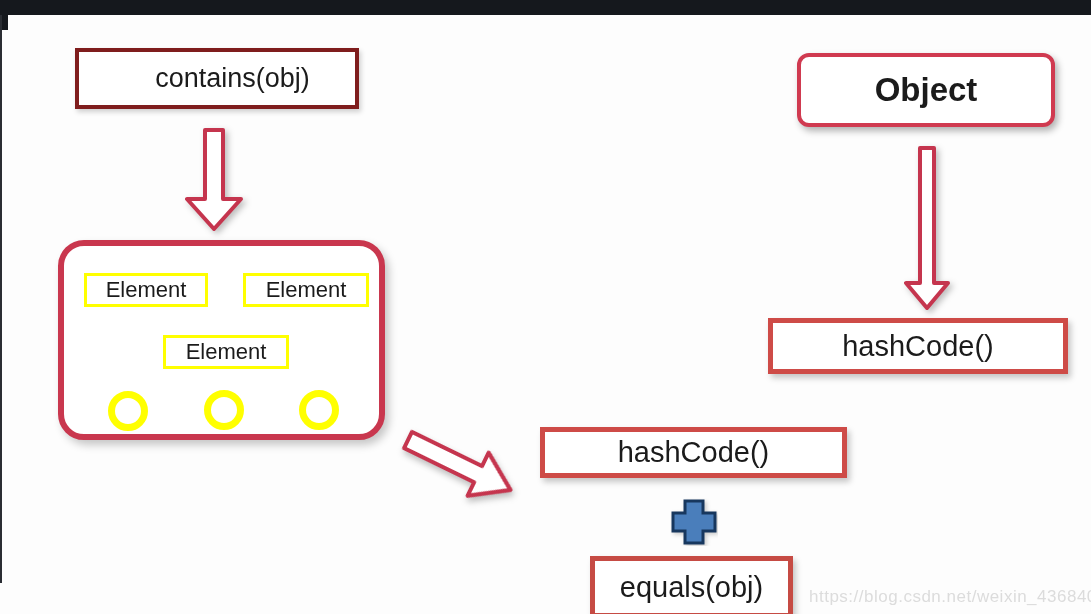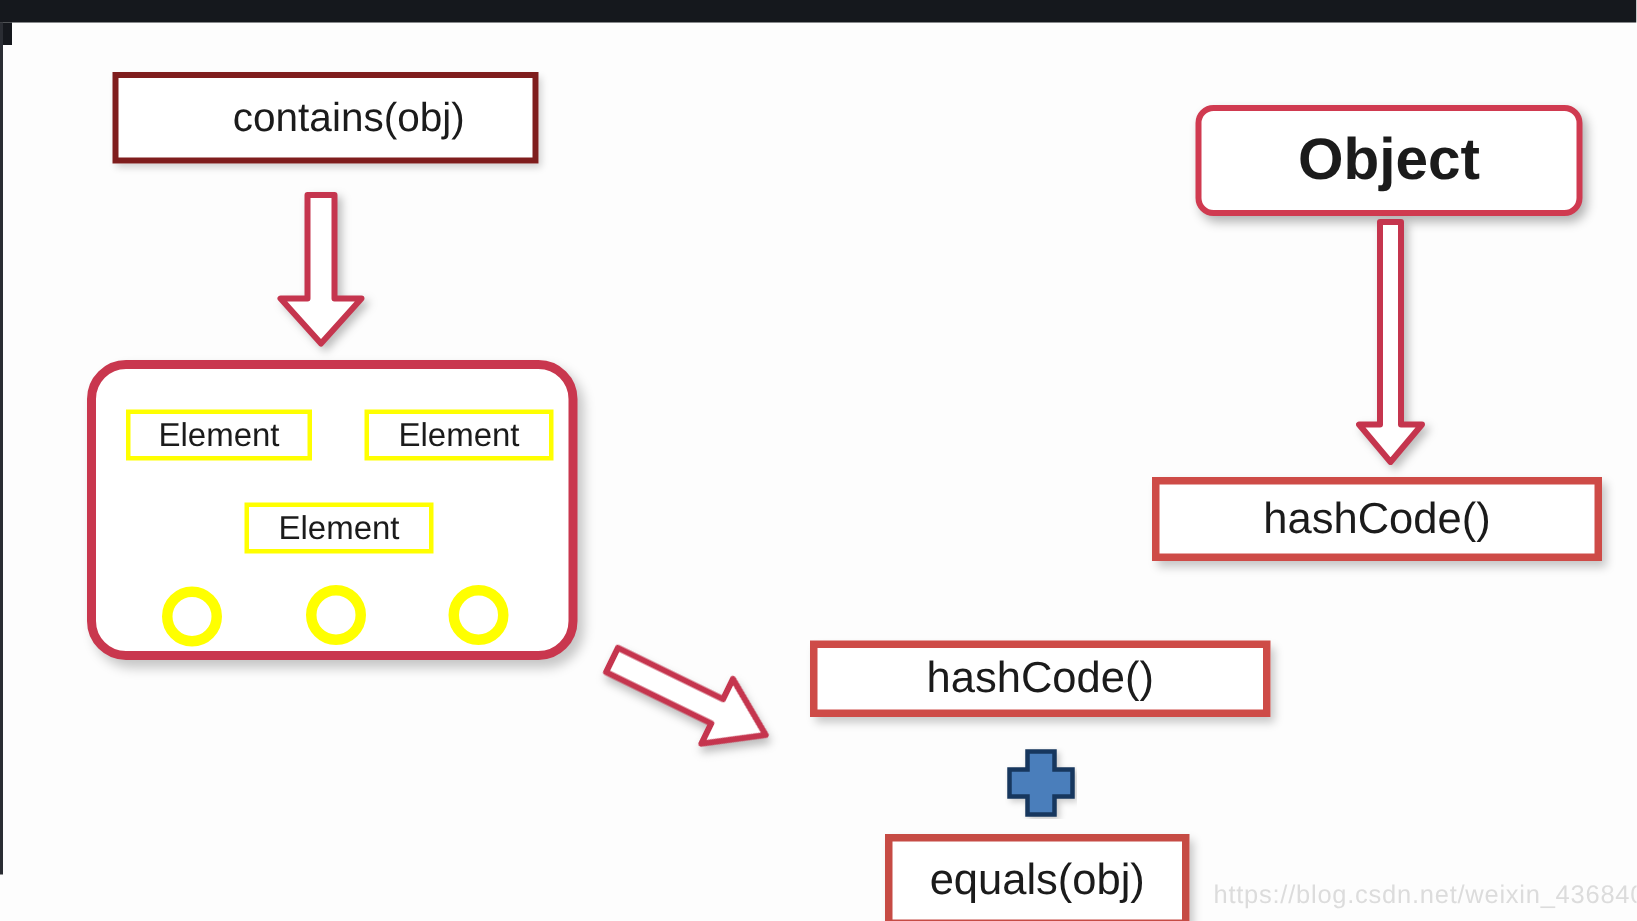--- a/index.html
+++ b/index.html
@@ -12,22 +12,22 @@
   
   .top-bar{position:absolute;left:0;top:0;width:1091px;height:15px;background:#15181d;}
   .left-notch{position:absolute;left:0;top:15px;width:8px;height:15px;background:#15181d;}
   .left-line{position:absolute;left:0;top:15px;width:2px;height:568px;background:#2a2d33;}
 
   
   .node{position:absolute;display:flex;align-items:center;justify-content:center;
         background:#ffffff;box-sizing:border-box;}
   .contains-box{left:75px;top:48px;width:284px;height:61px;border:4px solid #7f1d1d;
         font-size:27px;box-shadow:2px 3px 5px rgba(0,0,0,0.18);padding-left:31px;}
-  .object-box{left:797px;top:70px;width:258px;height:74px;border:4px solid #D03A50;
-        border-radius:12px;font-size:39px;font-weight:bold;
+  .object-box{left:797px;top:53px;width:258px;height:74px;border:4px solid #D03A50;
+        border-radius:12px;font-size:33px;font-weight:bold;
         box-shadow:3px 4px 7px rgba(0,0,0,0.3);}
   .hash-mid{left:540px;top:427px;width:307px;height:51px;border:5px solid #CE4B47;
         font-size:29px;box-shadow:3px 4px 6px rgba(0,0,0,0.22);}
   .hash-right{left:768px;top:318px;width:300px;height:56px;border:5px solid #CE4B47;
         font-size:29px;box-shadow:3px 4px 6px rgba(0,0,0,0.22);}
   .equals-box{left:590px;top:556px;width:203px;height:62px;border:5px solid #C64B44;
         font-size:29px;box-shadow:3px 4px 6px rgba(0,0,0,0.22);}
 
   
   .set-container{position:absolute;left:58px;top:240px;width:327px;height:200px;

